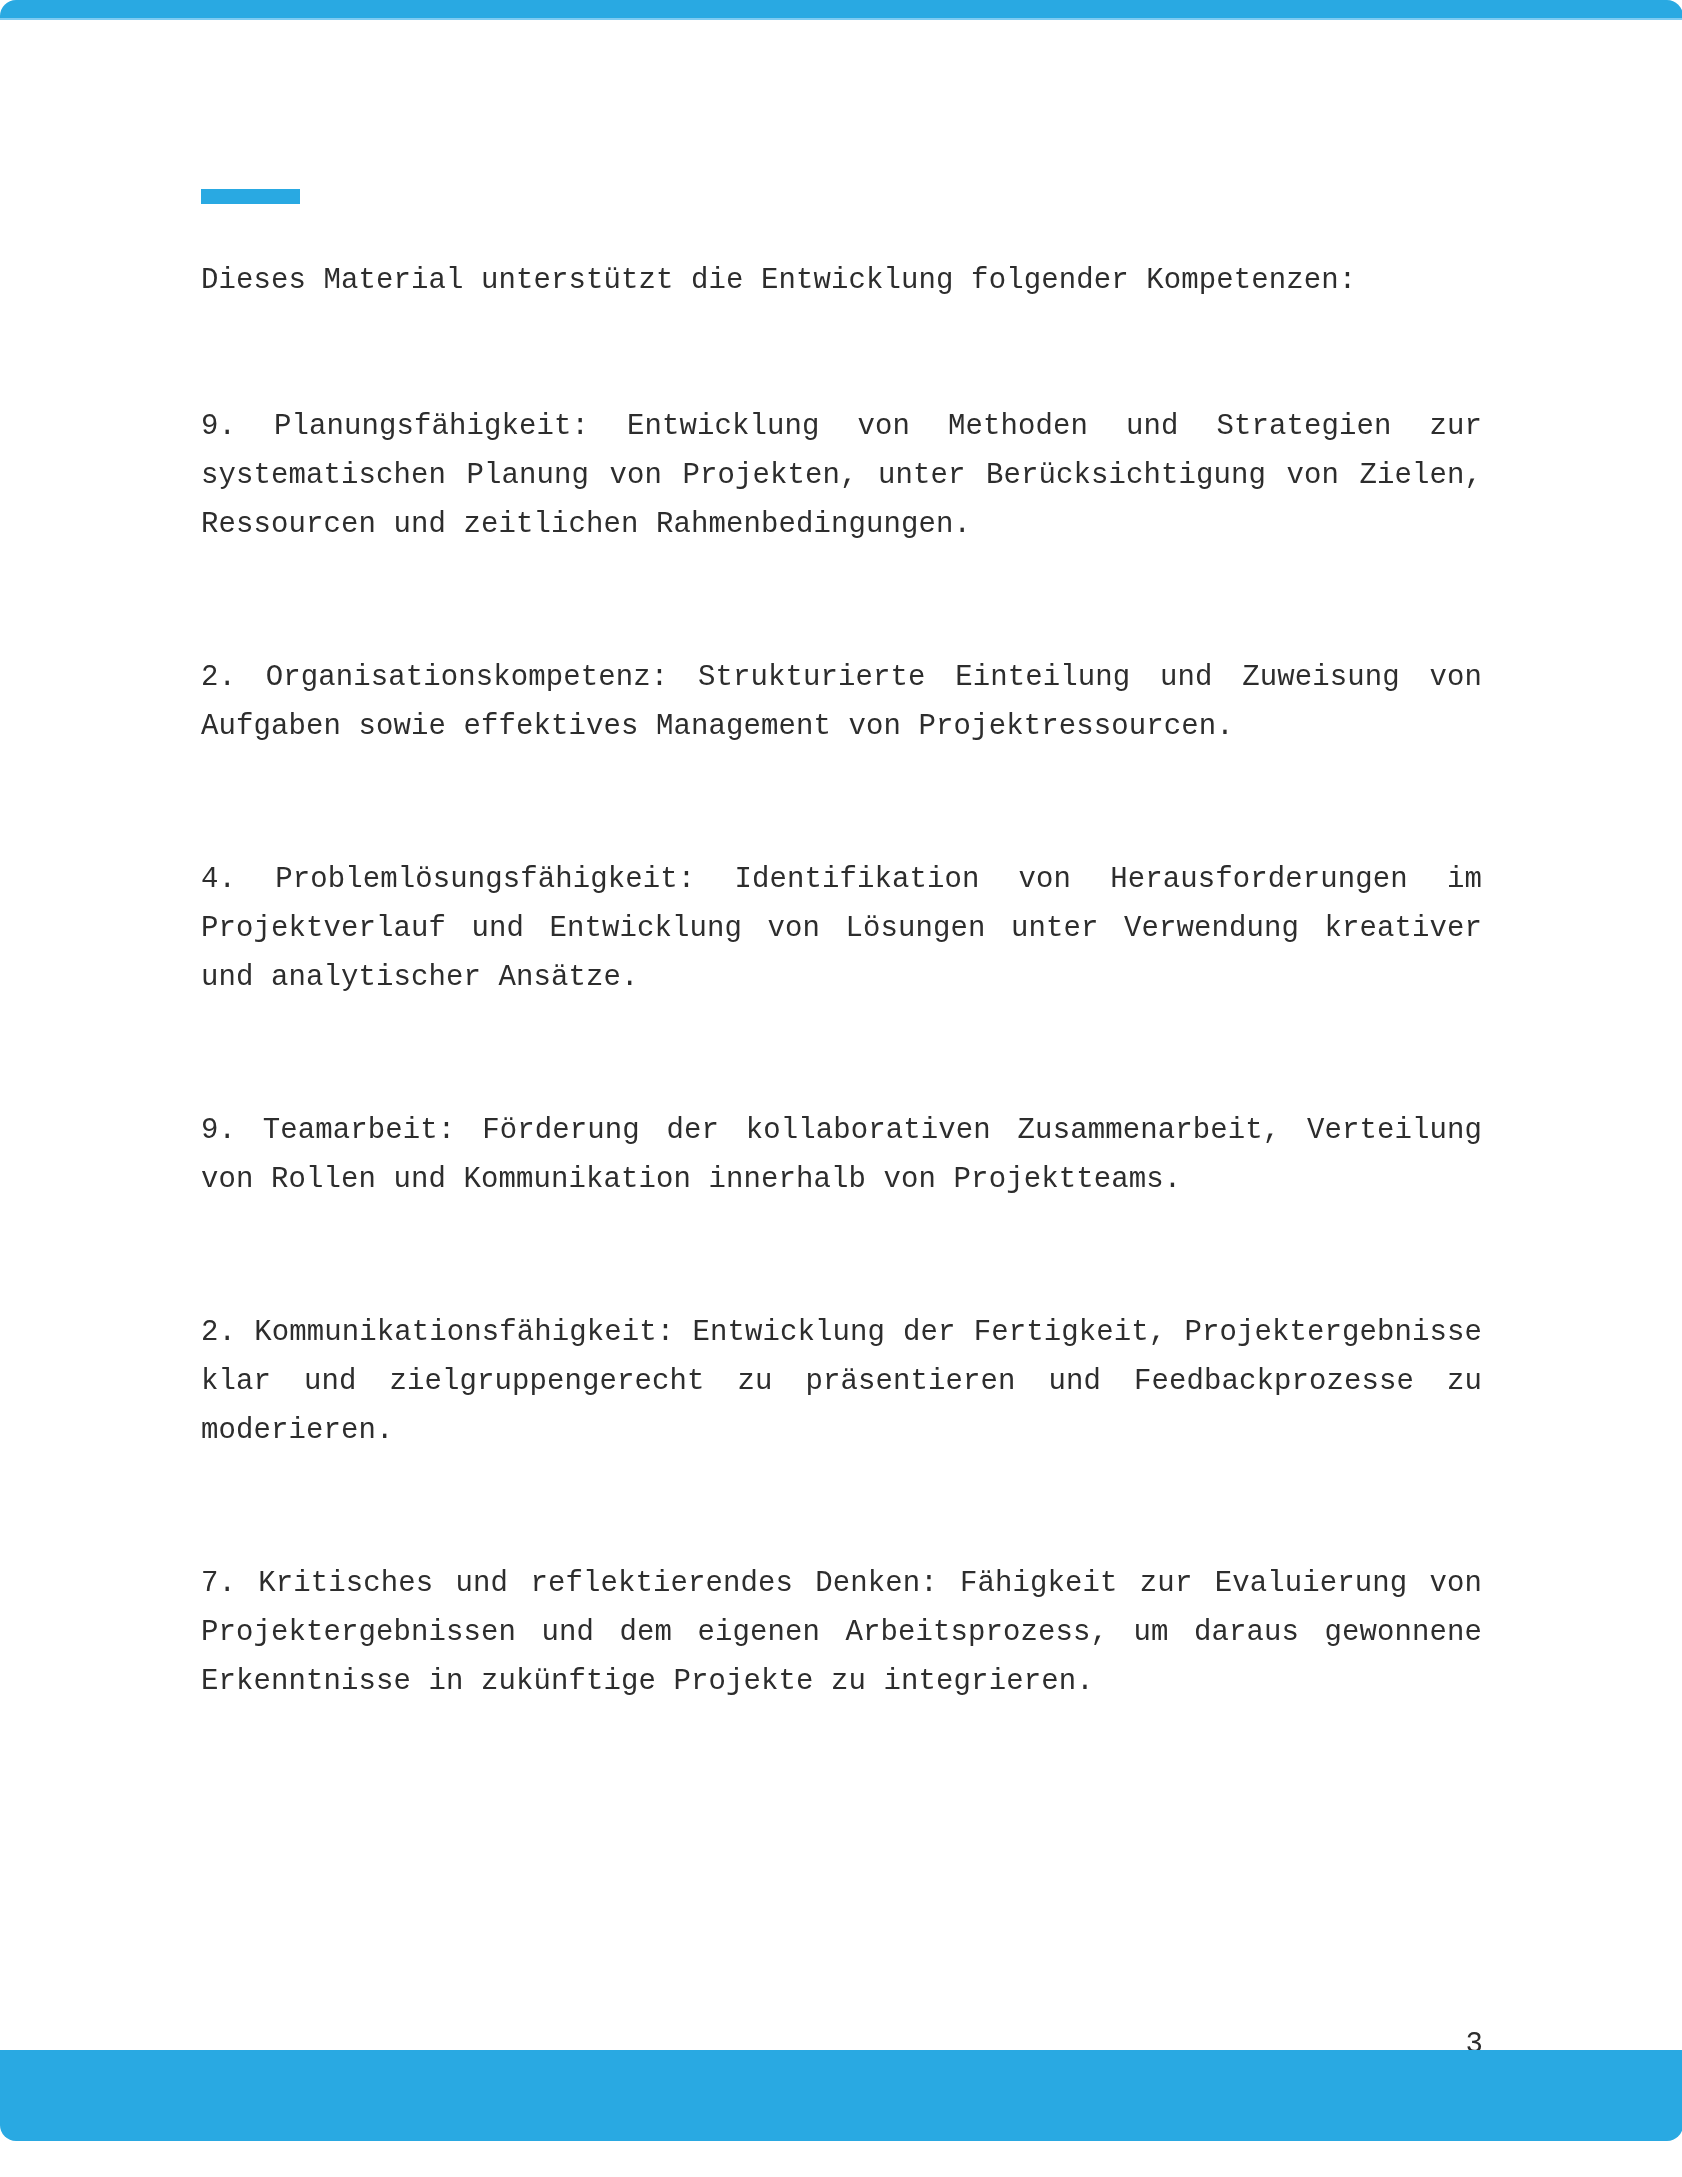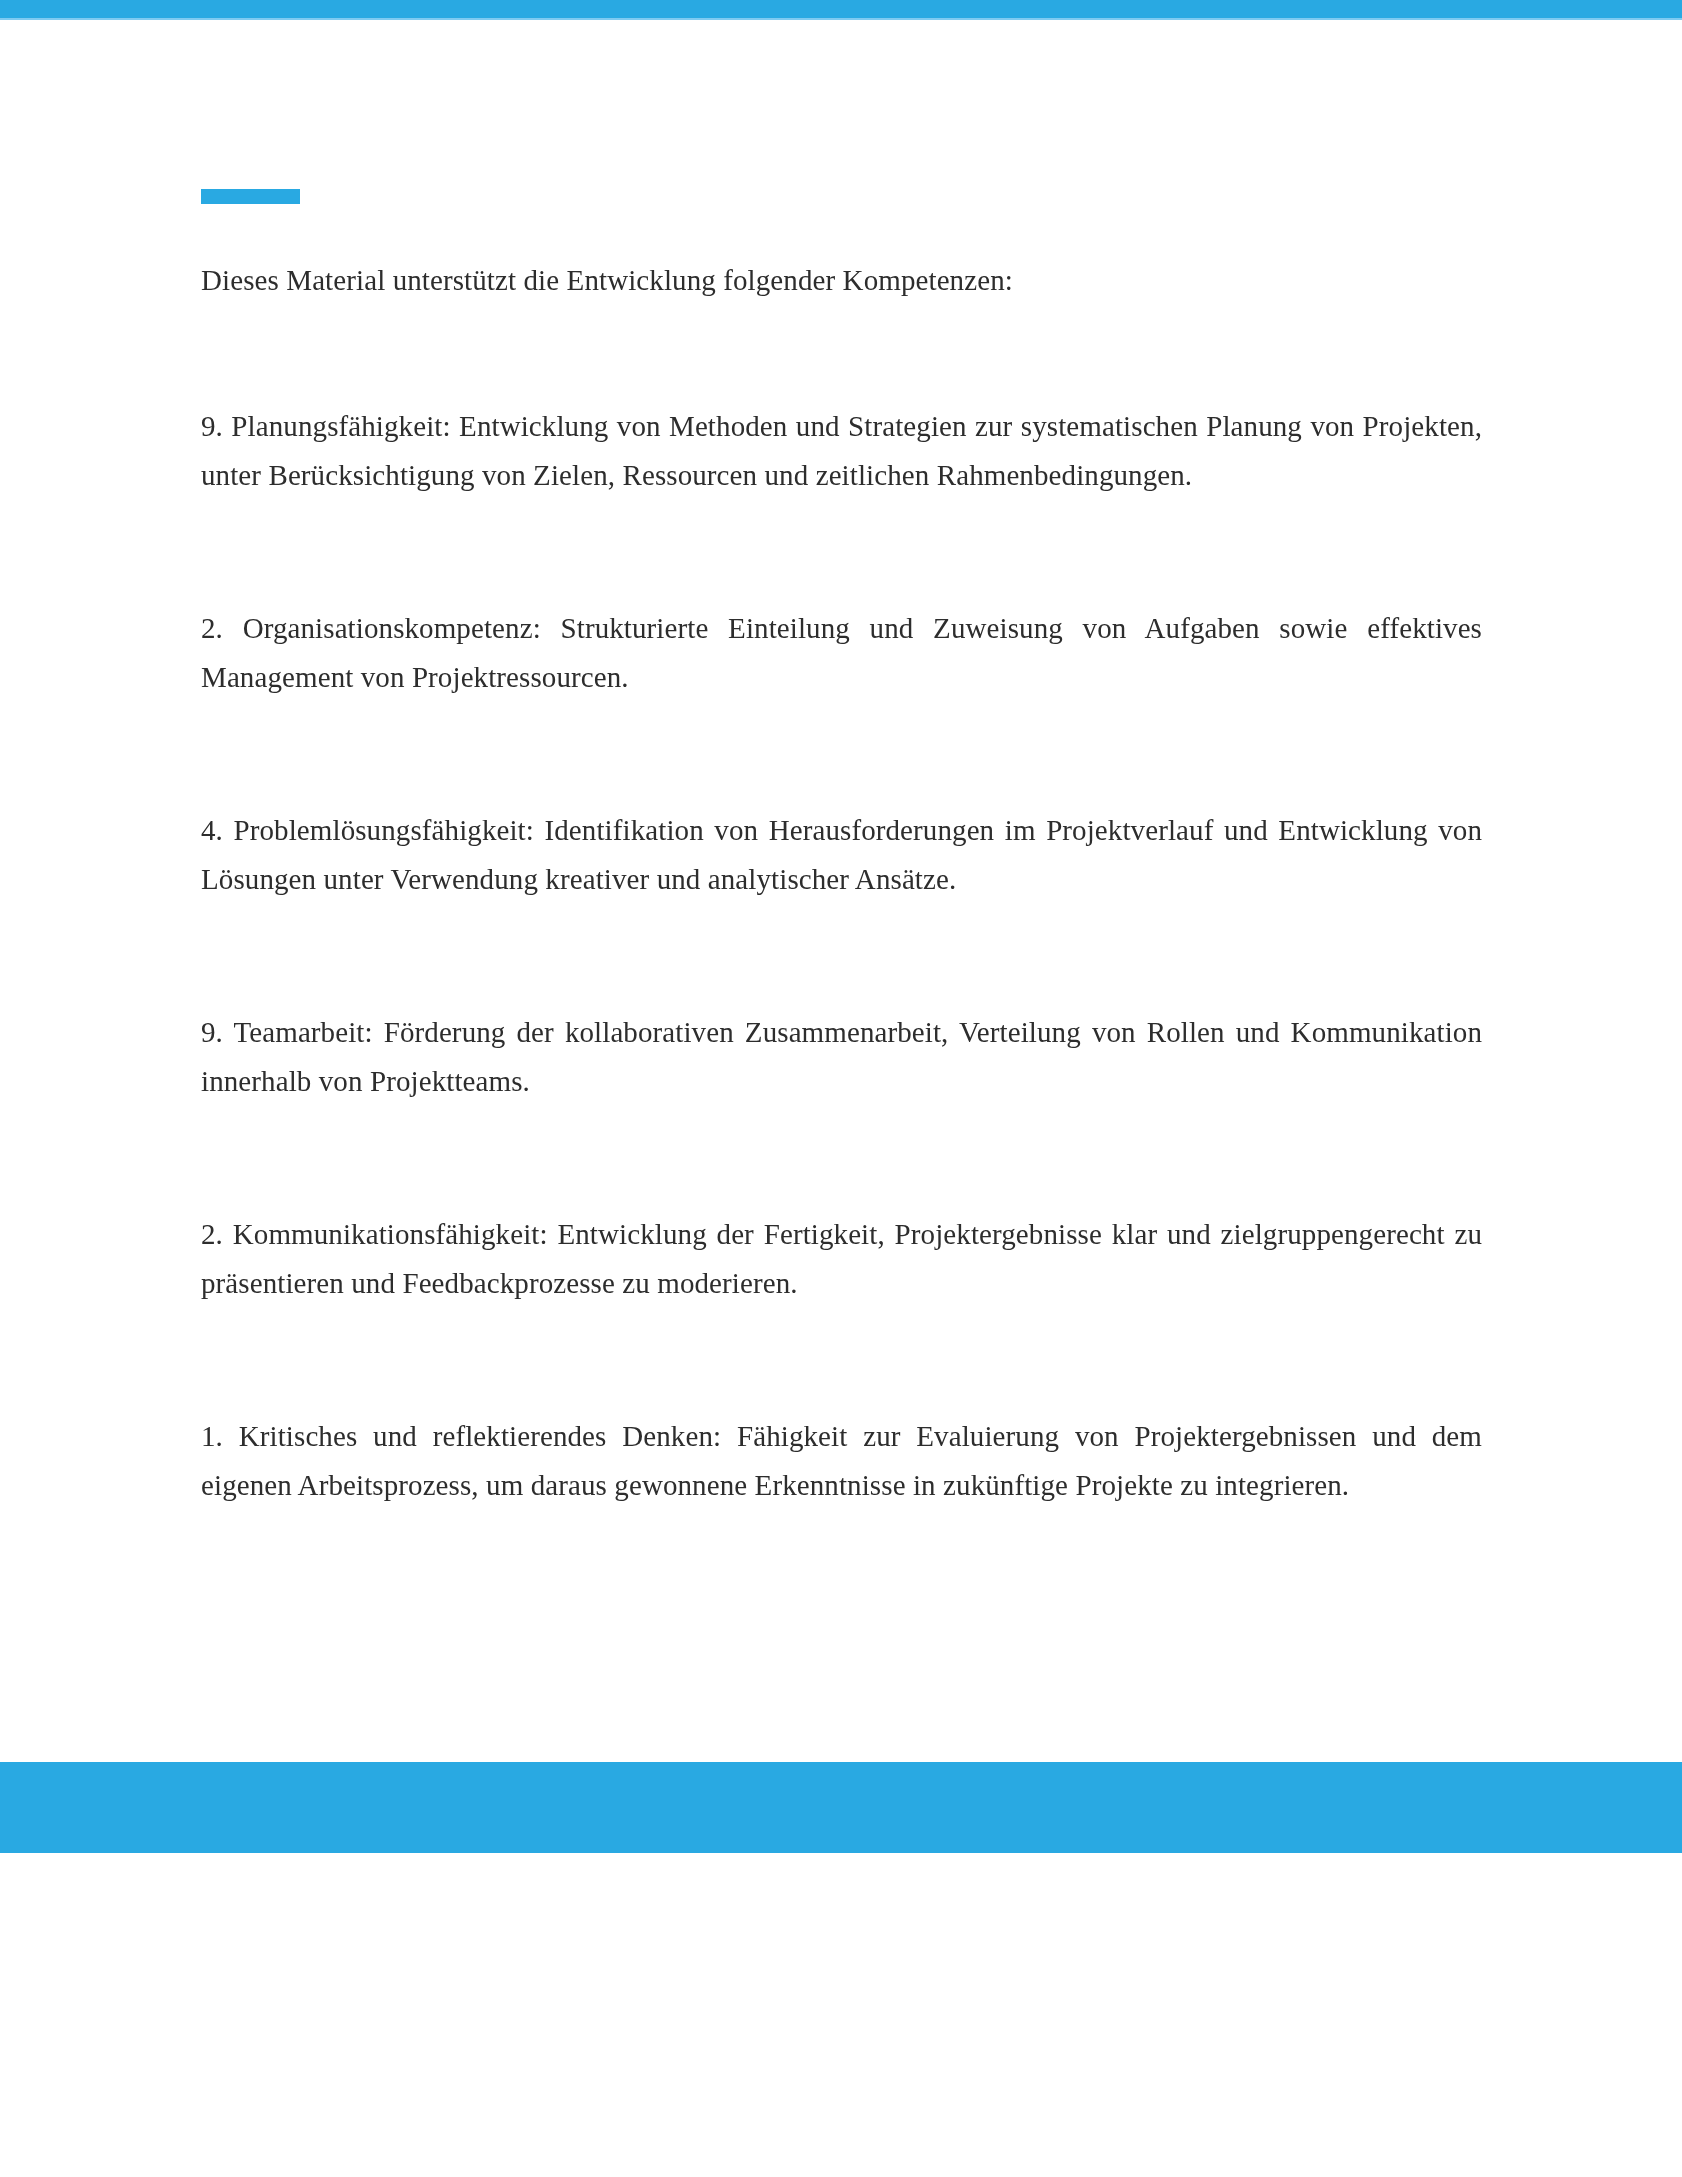--- a/index.html
+++ b/index.html
@@ -4,25 +4,26 @@
 <title>Document Page</title>
 <style>
   html, body {
     margin: 0;
     padding: 0;
     background: #ffffff;
   }
   .page {
     position: relative;
     width: 1683px;
-    height: 1853px;
+    height: 2141px;
     background: #ffffff;
     overflow: hidden;
-    font-family: Liberation Serif, serif;
+    font-family: Liberation Mono, monospace;
     color: #2d2d2d;
+    border-radius: 16px;
   }
   
   .top-bar {
     position: absolute;
     top: 0;
     left: 0;
     width: 100%;
     height: 18px;
     background: #29a9e2;
     border-bottom: 2.6px solid #7ecbf1;
@@ -88,21 +89,21 @@
   <div class="accent-rect"></div>
 
   <main class="content">
     <p class="intro">Dieses Material unterstützt die Entwicklung folgender Kompetenzen:</p>
 
     <p class="item">9. Planungsfähigkeit: Entwicklung von Methoden und Strategien zur systematischen Planung von Projekten, unter Berücksichtigung von Zielen, Ressourcen und zeitlichen Rahmenbedingungen.</p>
     <p class="item">2. Organisationskompetenz: Strukturierte Einteilung und Zuweisung von Aufgaben sowie effektives Management von Projektressourcen.</p>
     <p class="item">4. Problemlösungsfähigkeit: Identifikation von Herausforderungen im Projektverlauf und Entwicklung von Lösungen unter Verwendung kreativer und analytischer Ansätze.</p>
     <p class="item">9. Teamarbeit: Förderung der kollaborativen Zusammenarbeit, Verteilung von Rollen und Kommunikation innerhalb von Projektteams.</p>
     <p class="item">2. Kommunikationsfähigkeit: Entwicklung der Fertigkeit, Projektergebnisse klar und zielgruppengerecht zu präsentieren und Feedbackprozesse zu moderieren.</p>
-    <p class="item">1. Kritisches und reflektierendes Denken: Fähigkeit zur Evaluierung von Projektergebnissen und dem eigenen Arbeitsprozess, um daraus gewonnene Erkenntnisse in zukünftige Projekte zu integrieren.</p>
+    <p class="item">7. Kritisches und reflektierendes Denken: Fähigkeit zur Evaluierung von Projektergebnissen und dem eigenen Arbeitsprozess, um daraus gewonnene Erkenntnisse in zukünftige Projekte zu integrieren.</p>
   </main>
 
   <div class="page-number">3</div>
 
   <div class="bottom-bar"></div>
 
 </div>
 
 
 </body></html>

